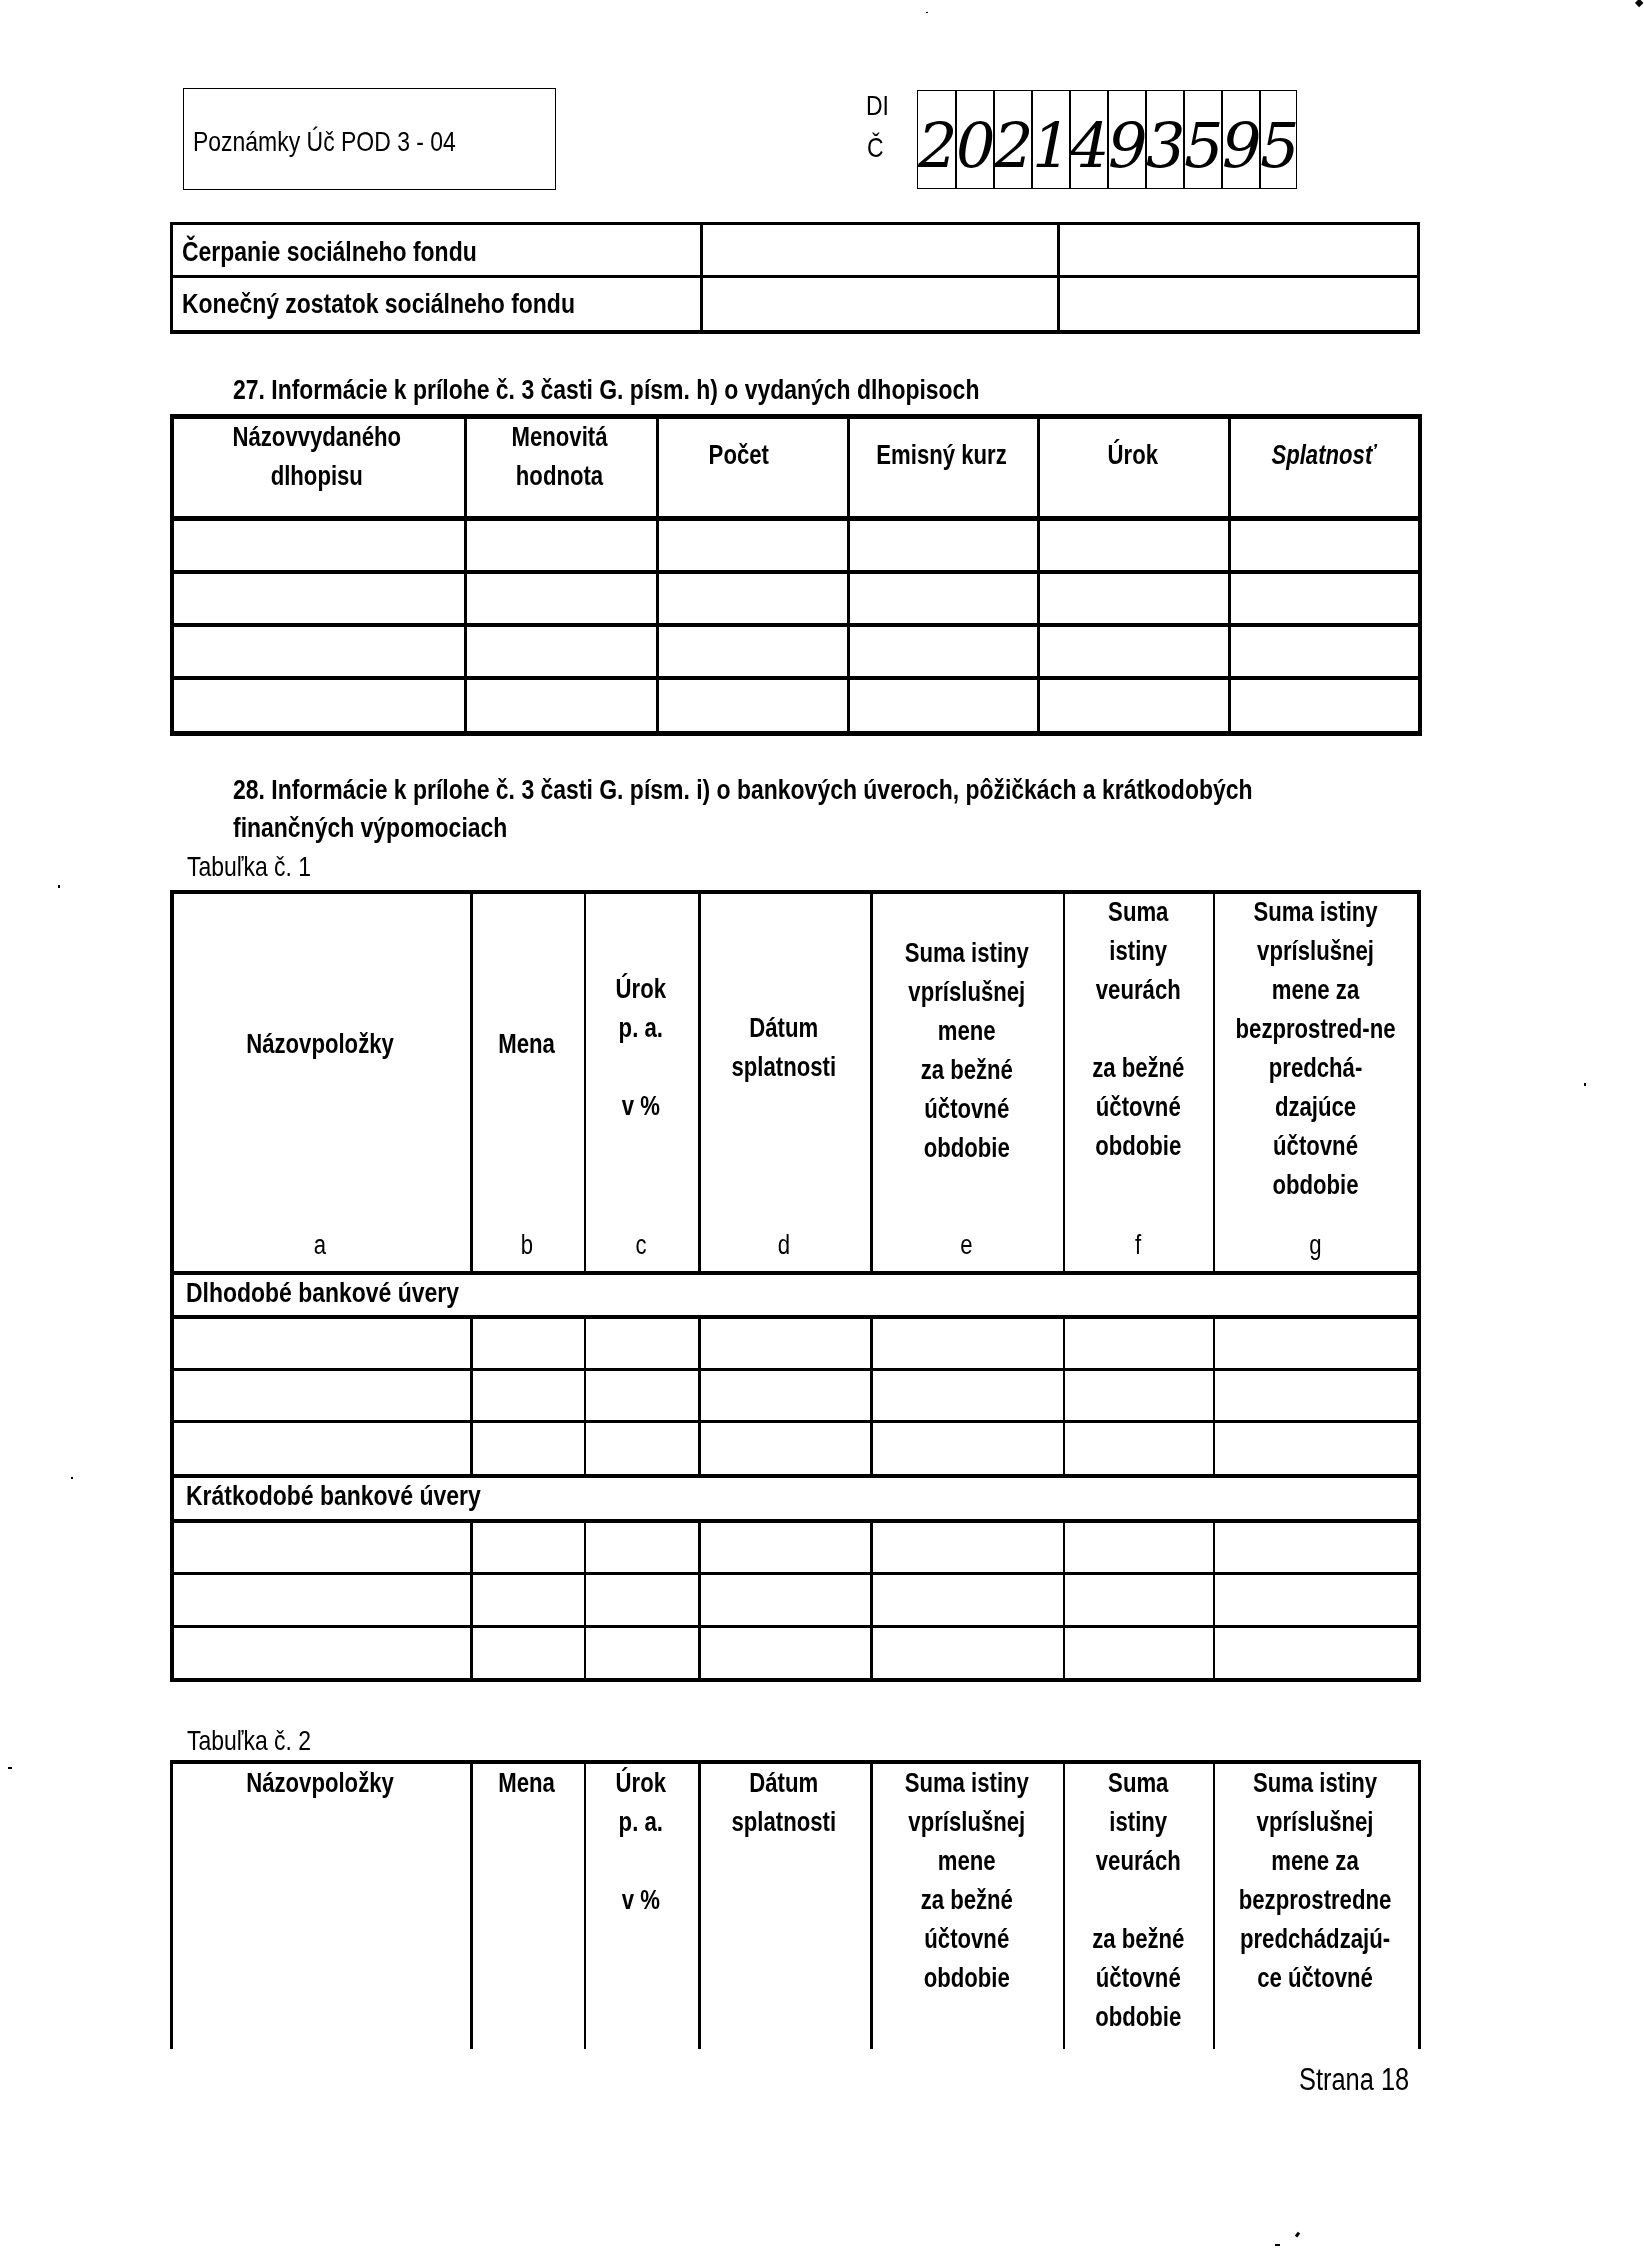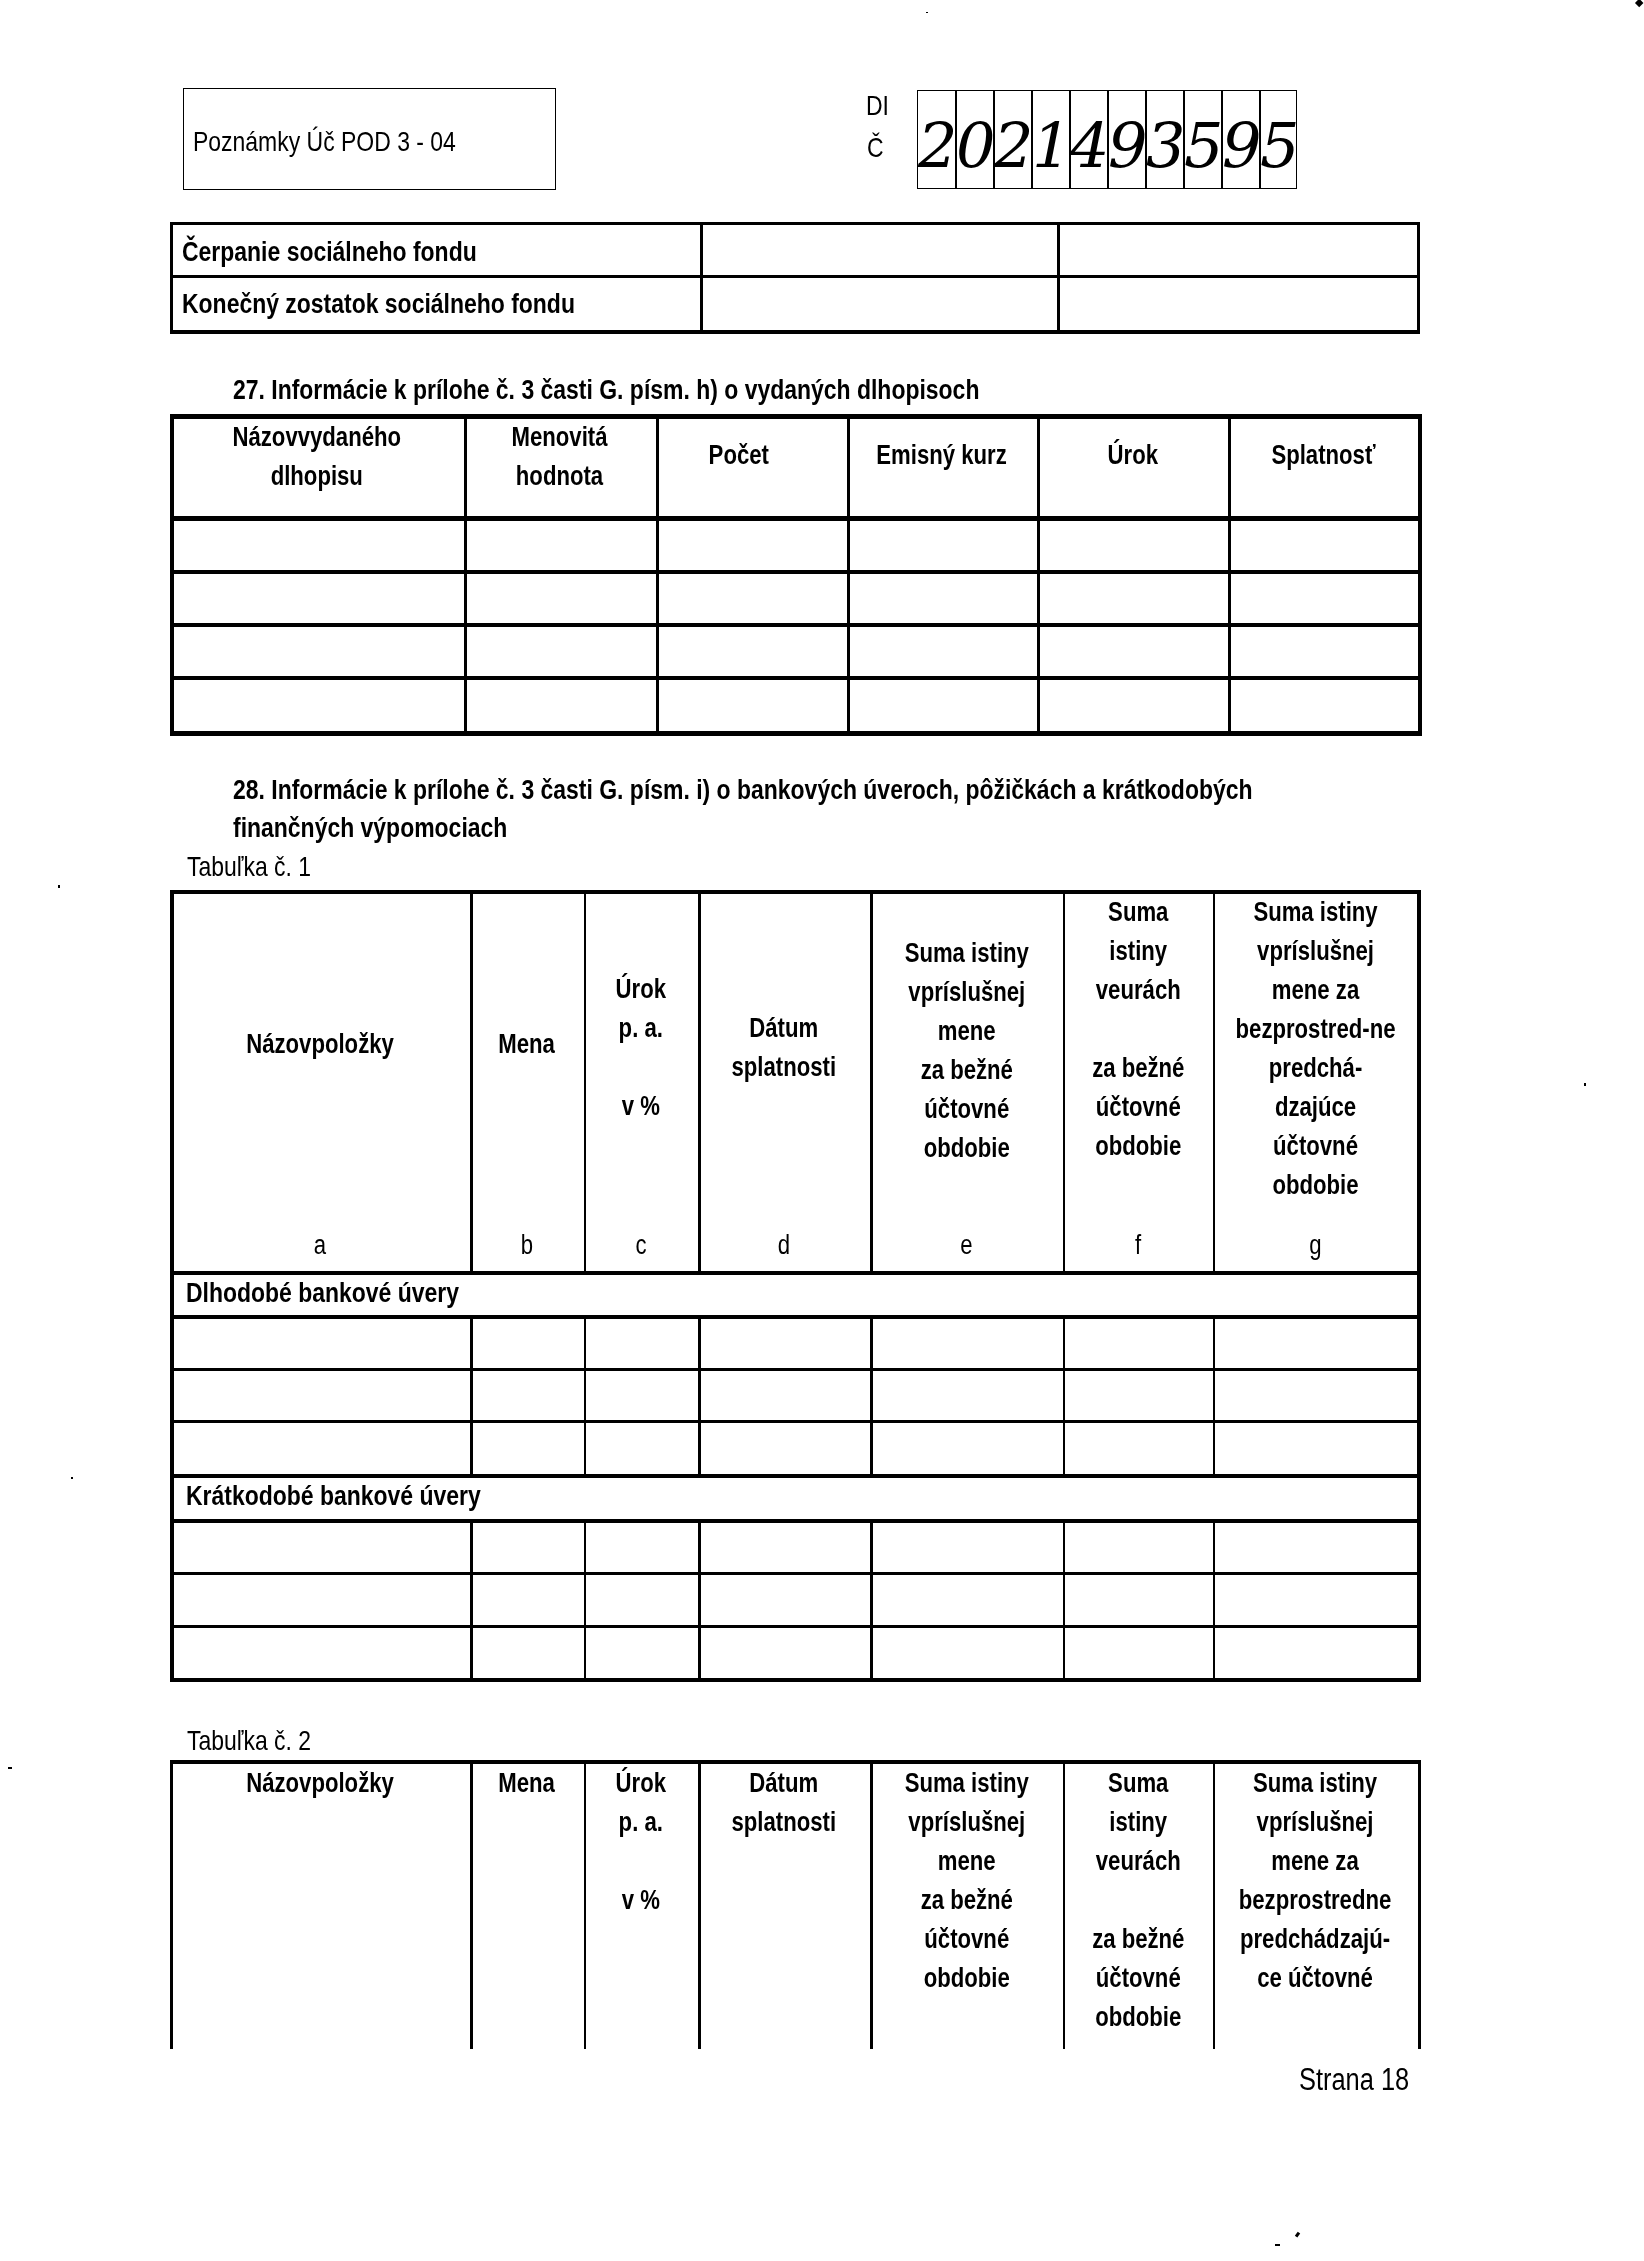--- a/index.html
+++ b/index.html
@@ -81,21 +81,21 @@
     <div class="vl" style="left: 656px; top: 414px; width: 2.6px; height: 322px;"></div>
     <div class="vl" style="left: 847px; top: 414px; width: 2.6px; height: 322px;"></div>
     <div class="vl" style="left: 1037px; top: 414px; width: 2.6px; height: 322px;"></div>
     <div class="vl" style="left: 1228px; top: 414px; width: 2.6px; height: 322px;"></div>
     <div class="vl" style="left: 1418px; top: 414px; width: 3.9px; height: 322px;"></div>
     <div class="hdr" style="left: 170px; top: 418px; width: 294px; line-height: 39px;"><div class="hdr-inner"><span>Názovvydaného</span><span>dlhopisu</span></div></div>
     <div class="hdr" style="left: 464px; top: 418px; width: 192px; line-height: 39px;"><div class="hdr-inner"><span>Menovitá</span><span>hodnota</span></div></div>
     <div class="hdr" style="left: 656px; top: 436px; width: 166px; line-height: 39px;"><div class="hdr-inner"><span>Počet</span></div></div>
     <div class="hdr" style="left: 847px; top: 436px; width: 190px; line-height: 39px;"><div class="hdr-inner"><span>Emisný kurz</span></div></div>
     <div class="hdr" style="left: 1037px; top: 436px; width: 191px; line-height: 39px;"><div class="hdr-inner"><span>Úrok</span></div></div>
-    <div class="hdr" style="left: 1228px; top: 436px; width: 190px; line-height: 39px;"><div class="hdr-inner"><span>Splatnosť</span></div></div>
+    <div class="hdr" style="left: 1228px; top: 436px; width: 190px; line-height: 39px; font-style: italic;"><div class="hdr-inner"><span>Splatnosť</span></div></div>
     <div class="cell" style="left: 173px; top: 522px; width: 291px; height: 48px;"></div>
     <div class="cell" style="left: 467px; top: 522px; width: 189px; height: 48px;"></div>
     <div class="cell" style="left: 660px; top: 522px; width: 187px; height: 48px;"></div>
     <div class="cell" style="left: 850px; top: 522px; width: 187px; height: 48px;"></div>
     <div class="cell" style="left: 1040px; top: 522px; width: 188px; height: 48px;"></div>
     <div class="cell" style="left: 1231px; top: 522px; width: 187px; height: 48px;"></div>
     <div class="cell" style="left: 173px; top: 574px; width: 291px; height: 49px;"></div>
     <div class="cell" style="left: 467px; top: 574px; width: 189px; height: 49px;"></div>
     <div class="cell" style="left: 660px; top: 574px; width: 187px; height: 49px;"></div>
     <div class="cell" style="left: 850px; top: 574px; width: 187px; height: 49px;"></div>

